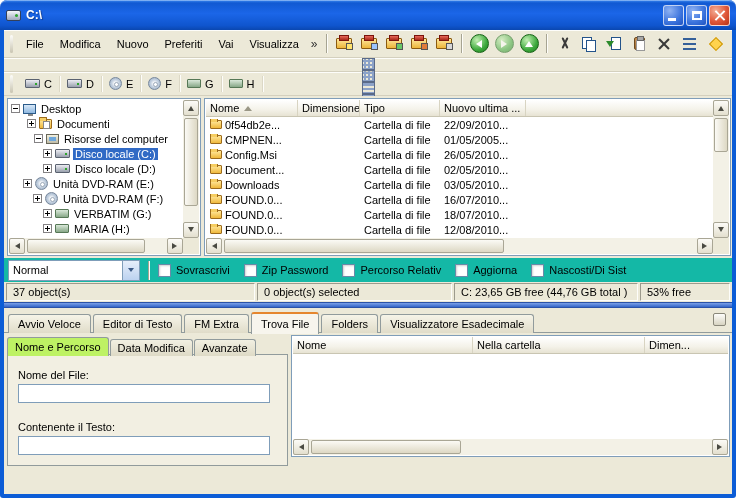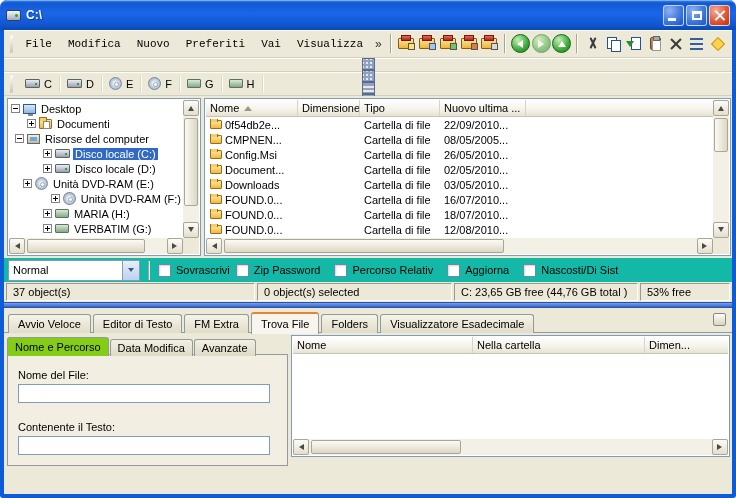--- a/index.html
+++ b/index.html
@@ -23,21 +23,21 @@
   .g-x::before,.g-x::after{content:"";position:absolute;left:5px;top:-1px;width:2px;height:13px;background:#fff;}
   .g-x::before{transform:rotate(45deg);}.g-x::after{transform:rotate(-45deg);}
   
   .client{position:absolute;top:30px;left:4px;right:4px;bottom:4px;background:#ECE9D8;display:flex;flex-direction:column;overflow:hidden;}
   .trow-bar{display:flex;align-items:center;padding:0 4px;border-bottom:1px solid #D4D0BE;box-shadow:inset 0 1px 0 #FDFDFA;background:#ECE9D8;}
   .row-menubar{height:28px;}
   .row-toolbar2{height:14px;flex-direction:column;}
   .row-drivebar{height:24px;}
   .grip{width:3px;height:18px;background:linear-gradient(#FDFDFA,#C9C5B2);border-radius:2px;margin:0 5px 0 2px;}
   .sep{width:2px;height:19px;border-left:1px solid #A6A492;border-right:1px solid #FDFDFA;margin:0 4px;}
-  .menu-item{padding:3px 8px;cursor:default;font-family:Liberation Mono, monospace;}
+  .menu-item{padding:3px 8px;cursor:default;}
   .menu-chevron{padding:0 4px;color:#333;font-size:12px;}
   .tbtn{width:25px;height:23px;display:flex;align-items:center;justify-content:center;background:transparent;border:none;padding:0;}
   .i{position:relative;display:inline-block;}
   
   .ivice{width:16px;height:11px;background:linear-gradient(#FFE79C,#EDB53A);border:1px solid #8A5A10;border-radius:1px;}
   .ivice::before{content:"";position:absolute;left:2px;right:2px;top:-4px;height:4px;background:linear-gradient(#E86A5A,#A8281A);border:1px solid #7A140C;}
   .badge::after{content:"";position:absolute;right:-2px;bottom:-2px;width:5px;height:5px;border:1px solid #555;}
   .bd-new::after{background:#FFE36E;} .bd-open::after{background:#9CC6FF;} .bd-add::after{background:#69C869;}
   .bd-ext::after{background:#E07A3A;} .bd-test::after{background:#D8D8D8;}
   
@@ -144,21 +144,21 @@
   .splitter{height:6px;background:linear-gradient(#7AA0E8,#3465C8);border-top:1px solid #2A52A8;border-bottom:1px solid #2A52A8;}
   
   .tabsrow{height:25px;display:flex;align-items:flex-end;padding-left:4px;border-bottom:1px solid #919B9C;background:#ECE9D8;position:relative;}
   .tab{height:19px;line-height:18px;padding:0 9px;background:linear-gradient(#F6F4E8,#E0DCC9);border:1px solid #919B9C;border-bottom:none;border-radius:3px 3px 0 0;margin-right:2px;position:relative;top:1px;white-space:nowrap;}
   .tab.active{height:22px;line-height:20px;background:#F7F5ED;border-top:2px solid #E5862D;z-index:2;margin-bottom:-1px;}
   .panelbtn{position:absolute;right:6px;top:5px;width:13px;height:13px;background:linear-gradient(#FDFDFA,#D8D4C2);border:1px solid #8A887A;border-radius:2px;}
   
   .bottom{height:143px;position:relative;background:#ECE9D8;}
   .subtabs{position:absolute;left:3px;top:3px;display:flex;align-items:flex-end;height:19px;z-index:2;}
   .stab{height:17px;line-height:16px;padding:0 7px;background:linear-gradient(#F2F0E2,#DEDAC6);border:1px solid #919B9C;border-bottom:none;border-radius:3px 3px 0 0;margin-right:1px;white-space:nowrap;position:relative;top:1px;}
-  .stab.active{height:19px;line-height:18px;background:#84cc16;z-index:2;text-align:right;}
+  .stab.active{height:19px;line-height:18px;background:#bef264;z-index:2;text-align:right;}
   .formbox{position:absolute;left:3px;top:21px;width:281px;height:112px;background:#F2EFE2;border:1px solid #919B9C;padding:8px 10px;}
   .flabel{display:block;margin:6px 0 3px;}
   .txt{width:252px;height:19px;border:1px solid #7F9DB9;background:#fff;font-family:"Liberation Sans",sans-serif;font-size:11px;padding:0 3px;}
   .results-pane{position:absolute;left:287px;top:2px;width:439px;height:122px;background:#fff;border:1px solid #7F9DB9;overflow:hidden;}
   .rlvh{position:absolute;left:1px;right:1px;top:1px;height:17px;display:flex;background:linear-gradient(#FFFFFF,#F4F2E9 60%,#E7E3D3);border-bottom:1px solid #C9C5B2;}
   .rlvh .col{display:flex;align-items:center;padding:0 4px;border-right:1px solid #D8D4C2;white-space:nowrap;overflow:hidden;}
   .rhsb{position:absolute;left:1px;right:1px;bottom:1px;height:16px;display:flex;background:#F3F1E6;}
   .filler{flex:1;}
 </style>
 </head>
@@ -331,54 +331,54 @@
           <div class="trw" style="padding-left:2px">
               <span class="exp minus"></span>
               <span class="i imon"></span>
               <span class="tlabel">Desktop</span>
             </div>
           <div class="trw" style="padding-left:18px">
               <span class="exp plus"></span>
               <span class="i ifolder docs"></span>
               <span class="tlabel">Documenti</span>
             </div>
-          <div class="trw" style="padding-left:6px">
+          <div class="trw" style="padding-left:25px">
               <span class="exp minus"></span>
               <span class="i icomp"></span>
               <span class="tlabel">Risorse del computer</span>
             </div>
           <div class="trw" style="padding-left:34px">
               <span class="exp plus"></span>
               <span class="i ihdd"></span>
               <span class="tlabel sel">Disco locale (C:)</span>
             </div>
           <div class="trw" style="padding-left:34px">
               <span class="exp plus"></span>
               <span class="i ihdd"></span>
               <span class="tlabel">Disco locale (D:)</span>
             </div>
           <div class="trw" style="padding-left:14px">
               <span class="exp plus"></span>
               <span class="i icd"></span>
               <span class="tlabel">Unità DVD-RAM (E:)</span>
             </div>
-          <div class="trw" style="padding-left:42px">
+          <div class="trw" style="padding-left:24px">
               <span class="exp plus"></span>
               <span class="i icd"></span>
               <span class="tlabel">Unità DVD-RAM (F:)</span>
+            </div>
+          <div class="trw" style="padding-left:34px">
+              <span class="exp plus"></span>
+              <span class="i iusb"></span>
+              <span class="tlabel">VERBATIM (G:)</span>
             </div>
           <div class="trw" style="padding-left:34px">
               <span class="exp plus"></span>
               <span class="i iusb"></span>
               <span class="tlabel">MARIA (H:)</span>
-            </div>
-          <div class="trw" style="padding-left:34px">
-              <span class="exp plus"></span>
-              <span class="i iusb"></span>
-              <span class="tlabel">VERBATIM (G:)</span>
             </div>
         </div>
         <div class="vsb">
           <span class="sbtn">
               <span class="tu"></span>
             </span>
           <span class="strack">
               <span class="sthumb" style="top:2px;height:88px"></span>
             </span>
           <span class="sbtn">
@@ -426,21 +426,21 @@
               <span class="c c-type">Cartella di file</span>
               <span class="c c-date">22/09/2010...</span>
             </div>
           <div class="lrow">
               <span class="c c-name">
                 <span class="i ifolder sm"></span>
                 <span>CMPNEN...</span>
               </span>
               <span class="c c-size"></span>
               <span class="c c-type">Cartella di file</span>
-              <span class="c c-date">08/05/2005...</span>
+              <span class="c c-date">01/05/2005...</span>
             </div>
           <div class="lrow">
               <span class="c c-name">
                 <span class="i ifolder sm"></span>
                 <span>Config.Msi</span>
               </span>
               <span class="c c-size"></span>
               <span class="c c-type">Cartella di file</span>
               <span class="c c-date">26/05/2010...</span>
             </div>
@@ -517,21 +517,21 @@
     </div>
 
     <div class="row-options">
       <span class="combo" style="width:132px">
         <span class="val">Normal</span>
         <span class="drop">
             <span class="tdn"></span>
           </span>
       </span>
       <span class="sep" style="margin:0 8px"></span>
-      <span class="cbgrp" style="margin-right:6px">
+      <span class="cbgrp" style="margin-right:14px">
           <span class="cb"></span>
           <span>Sovrascrivi</span>
         </span>
       <span class="cbgrp" style="margin-right:14px">
           <span class="cb"></span>
           <span>Zip Password</span>
         </span>
       <span class="cbgrp" style="margin-right:14px">
           <span class="cb"></span>
           <span>Percorso Relativ</span>

